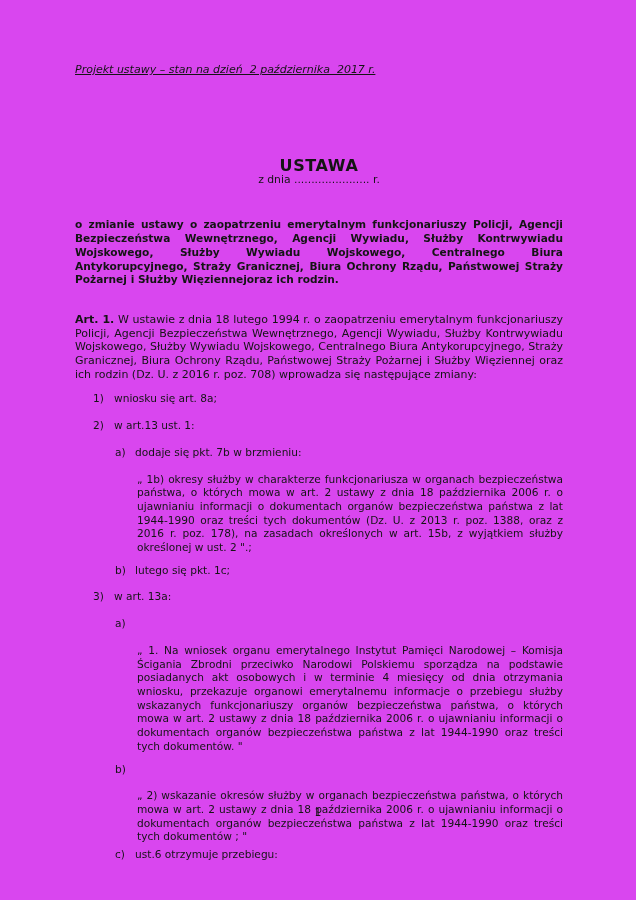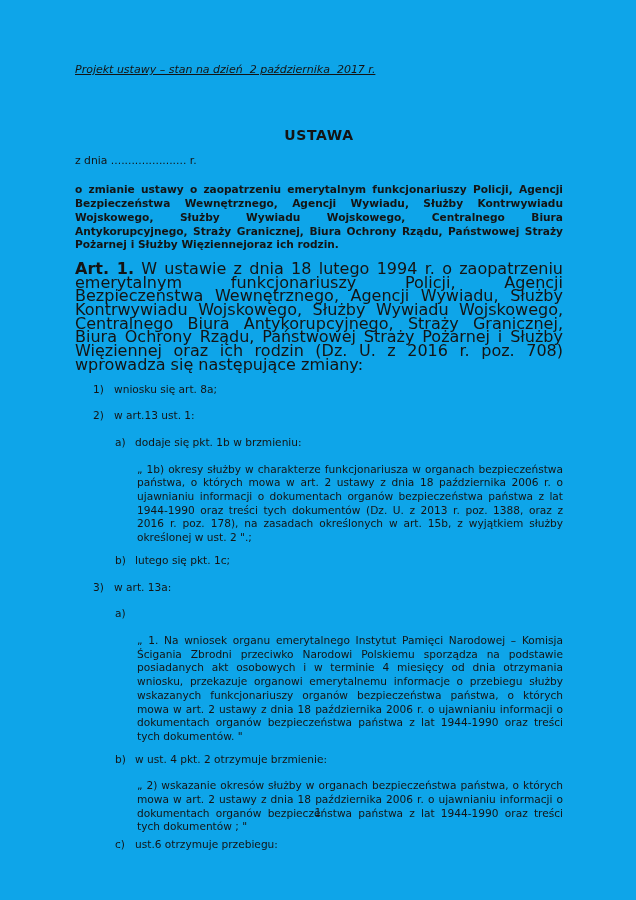--- a/index.html
+++ b/index.html
@@ -4,62 +4,61 @@
 <style>
   html, body {
     margin: 0;
     padding: 0;
     background: #ffffff;
   }
   .page {
     position: relative;
     width: 636px;
     height: 900px;
-    background: #0ea5e9;
+    background: #d946ef;
     font-family: "DejaVu Sans", sans-serif;
     color: #141414;
     overflow: hidden;
   }
   .content {
     position: absolute;
     left: 75px;
     width: 488px;
     top: 63px;
   }
   .note {
     font-size: 11px;
     line-height: 13.7px;
     font-style: italic;
     text-decoration: underline;
     white-space: pre-wrap;
   }
   .title {
-    margin-top: 51px;
-    font-size: 14px;
+    margin-top: 82px;
+    font-size: 16px;
     line-height: 14px;
     font-weight: bold;
     text-align: center;
     letter-spacing: 0.6px;
   }
   .date-line {
-    margin-top: 12px;
     font-size: 10.8px;
     line-height: 13.7px;
-    text-align: left;
+    text-align: center;
   }
   .subject {
-    margin-top: 16px;
+    margin-top: 32px;
     font-size: 10.6px;
     line-height: 13.7px;
     font-weight: bold;
     text-align: justify;
   }
   .art1 {
-    margin-top: 10px;
-    font-size: 16px;
+    margin-top: 26px;
+    font-size: 11px;
     line-height: 13.7px;
     text-align: justify;
   }
   .art1 .lbl { font-weight: bold; }
   .amendments {
     margin-top: 11px;
     font-size: 10.6px;
     line-height: 13.7px;
   }
   .item1 {
@@ -112,21 +111,21 @@
         <span class="t">wniosku się art. 8a;</span>
       </div>
 
       <div class="item1">
         <span class="m">2)</span>
         <span class="t">w art.13 ust. 1:</span>
       </div>
 
       <div class="item2">
         <span class="m">a)</span>
-        <span class="t">dodaje się pkt. 1b w brzmieniu:</span>
+        <span class="t">dodaje się pkt. 7b w brzmieniu:</span>
       </div>
 
       <div class="quote">„ 1b) okresy służby w charakterze funkcjonariusza w organach bezpieczeństwa państwa, o których mowa w art. 2 ustawy z dnia 18 października 2006 r. o ujawnianiu informacji o dokumentach organów bezpieczeństwa państwa z lat 1944-1990 oraz treści tych dokumentów (Dz. U. z 2013 r. poz. 1388, oraz z 2016 r. poz. 178), na zasadach określonych w art. 15b, z wyjątkiem służby określonej w ust. 2 ".;</div>
 
       <div class="item2">
         <span class="m">b)</span>
         <span class="t">lutego się pkt. 1c;</span>
       </div>
 
       <div class="item1">
@@ -135,21 +134,20 @@
       </div>
 
       <div class="item2">
         <span class="m">a)</span>
       </div>
 
       <div class="quote">„ 1. Na wniosek organu emerytalnego Instytut Pamięci Narodowej – Komisja Ścigania Zbrodni przeciwko Narodowi Polskiemu sporządza na podstawie posiadanych akt osobowych i w terminie 4 miesięcy od dnia otrzymania wniosku, przekazuje organowi emerytalnemu informacje o przebiegu służby wskazanych funkcjonariuszy organów bezpieczeństwa państwa, o których mowa w art. 2 ustawy z dnia 18 października 2006 r. o ujawnianiu informacji o dokumentach organów bezpieczeństwa państwa z lat 1944-1990 oraz treści tych dokumentów. "</div>
 
       <div class="item2">
         <span class="m">b)</span>
-        <span class="t">w ust. 4 pkt. 2 otrzymuje brzmienie:</span>
       </div>
 
       <div class="quote no-gap">„ 2) wskazanie okresów służby w organach bezpieczeństwa państwa, o których mowa w art. 2 ustawy z dnia 18 października 2006 r. o ujawnianiu informacji o dokumentach organów bezpieczeństwa państwa z lat 1944-1990 oraz treści tych dokumentów ; "</div>
 
       <div class="item2">
         <span class="m">c)</span>
         <span class="t">ust.6 otrzymuje przebiegu:</span>
       </div>
 
     </div>

